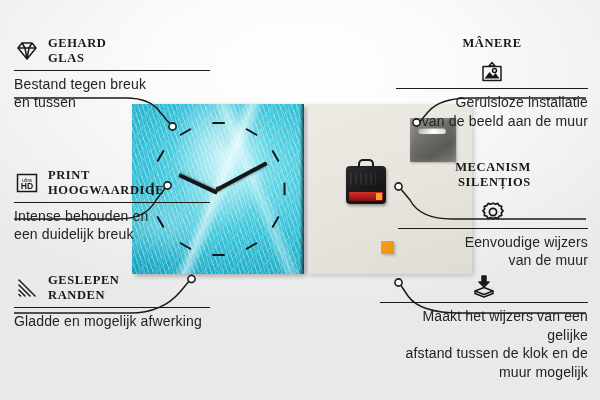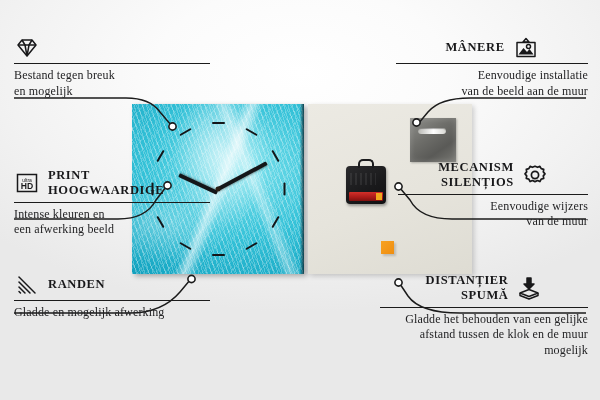--- a/index.html
+++ b/index.html
@@ -12,31 +12,31 @@
     position:relative;
   }
   #stage { position:absolute; inset:0; }
 
   
   #lines { position:absolute; inset:0; width:600px; height:400px; pointer-events:none; z-index:5; }
 
   
   .feat { position:absolute; z-index:6; }
   .feat .head { display:flex; align-items:center; gap:8px; }
-  .feat.right .head { flex-direction:row; justify-content:center; }
+  .feat.right .head { flex-direction:column; justify-content:flex-start; }
   .feat .titles {
     font-family:"Liberation Serif", serif;
     font-weight:bold; font-size:12.5px; letter-spacing:.6px;
     color:#18181a; line-height:1.22; text-transform:uppercase;
   }
   .feat.right .titles { text-align:right; }
   .feat .rule { height:1px; background:#1b1b1b; margin:3px 0 4px 0; }
   .feat .desc {
-    font-family:Liberation Serif, serif;
-    font-size:12px; color:#232325; line-height:1.33; letter-spacing:.15px;
+    font-family:Liberation Sans, sans-serif;
+    font-size:14px; color:#232325; line-height:1.33; letter-spacing:.15px;
   }
   .feat.right .desc { text-align:right; }
 
   .ico { width:26px; height:24px; flex:0 0 26px; display:block; }
   .ico svg { display:block; width:100%; height:100%; }
 
   
   .f-glass { left:14px;  top:36px;  width:196px; }
   .f-print { left:14px;  top:168px; width:196px; }
   .f-edges { left:14px;  top:273px; width:196px; }
@@ -197,62 +197,67 @@
       <span class="ico">
         <svg viewBox="0 0 26 24">
             <g fill="none" stroke="#18181a" stroke-width="1.5" stroke-linejoin="round">
           <path d="M4 9 L8 4 H18 L22 9 L13 20 Z"></path>
               <path d="M4 9 H22"></path>
               <path d="M8 4 L11 9 L13 20"></path>
               <path d="M18 4 L15 9 L13 20"></path>
         </g>
           </svg>
       </span>
+      <div class="titles">
+        <div>GEHARD</div>
+        <div>GLAS</div>
+      </div>
     </div>
     <div class="rule"></div>
     <div class="desc">
       <div>Bestand tegen breuk</div>
-      <div>en mogelijk</div>
+      <div>en tussen</div>
     </div>
   </div>
 
   <div class="feat left f-print">
     <div class="head">
       <span class="ico">
         <svg viewBox="0 0 26 24">
           <rect x="3.5" y="3.5" width="19" height="17" fill="none" stroke="#18181a" stroke-width="1.5"></rect>
           <text x="13" y="11" text-anchor="middle" font-family="Liberation Sans, sans-serif" font-size="5" fill="#18181a">ultra</text>
           <text x="13" y="18.4" text-anchor="middle" font-family="Liberation Sans, sans-serif" font-size="8.6" font-weight="bold" fill="#18181a">HD</text>
         </svg>
       </span>
       <div class="titles">
         <div>PRINT</div>
         <div>HOOGWAARDIGE</div>
       </div>
     </div>
     <div class="rule"></div>
     <div class="desc">
-      <div>Intense kleuren en</div>
-      <div>een afwerking beeld</div>
+      <div>Intense behouden en</div>
+      <div>een duidelijk breuk</div>
     </div>
   </div>
 
   <div class="feat left f-edges">
     <div class="head">
       <span class="ico">
         <svg viewBox="0 0 26 24">
             <g stroke="#18181a" stroke-width="1.5" stroke-linecap="round">
           <line x1="5" y1="4" x2="21" y2="20"></line>
               <line x1="5" y1="9" x2="16" y2="20"></line>
           <line x1="5" y1="14" x2="11" y2="20"></line>
               <line x1="5" y1="18.5" x2="6.5" y2="20"></line>
         </g>
           </svg>
       </span>
       <div class="titles">
+        <div>GESLEPEN</div>
         <div>RANDEN</div>
       </div>
     </div>
     <div class="rule"></div>
     <div class="desc">
       <div>Gladde en mogelijk afwerking</div>
     </div>
   </div>
 
   <div class="feat right f-hang">
@@ -266,21 +271,21 @@
           <path d="M13 2.5 L16 6 H10 Z"></path>
           <rect x="4" y="6.5" width="18" height="14"></rect>
           <path d="M5.5 18.5 L10.5 12 L14 16 L16.5 13 L20.5 18.5 Z" fill="#18181a" stroke="none"></path>
           <circle cx="15.5" cy="10.5" r="2"></circle>
         </g>
           </svg>
       </span>
     </div>
     <div class="rule"></div>
     <div class="desc">
-      <div>Eenvoudige installatie</div>
+      <div>Geruisloze installatie</div>
       <div>van de beeld aan de muur</div>
     </div>
   </div>
 
   <div class="feat right f-mech">
     <div class="head">
       <div class="titles">
         <div>MECANISM</div>
         <div>SILENȚIOS</div>
       </div>
@@ -295,34 +300,30 @@
     </div>
     <div class="rule"></div>
     <div class="desc">
       <div>Eenvoudige wijzers</div>
       <div>van de muur</div>
     </div>
   </div>
 
   <div class="feat right f-spacer">
     <div class="head">
-      <div class="titles">
-        <div>DISTANȚIER</div>
-        <div>SPUMĂ</div>
-      </div>
       <span class="ico">
         <svg viewBox="0 0 26 24">
             <g fill="none" stroke="#18181a" stroke-width="1.5" stroke-linejoin="round">
           <path d="M11 2 h4 v6 h3 l-5 5 -5 -5 h3 Z" fill="#18181a"></path>
           <path d="M13 13.5 L22 17 L13 20.5 L4 17 Z"></path>
           <path d="M4 17 v2.5 L13 23 L22 19.5 V17"></path>
         </g>
           </svg>
       </span>
     </div>
     <div class="rule"></div>
     <div class="desc">
-      <div>Gladde het behouden van een gelijke</div>
+      <div>Maakt het wijzers van een gelijke</div>
       <div>afstand tussen de klok en de muur mogelijk</div>
     </div>
   </div>
 
 </div>
 
 </body></html>

